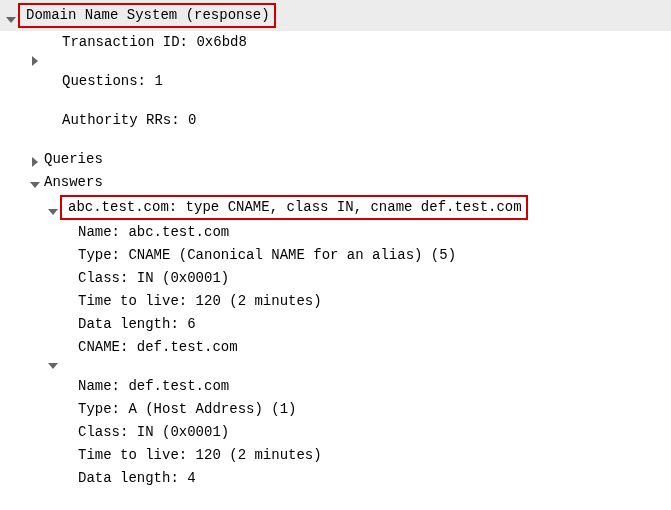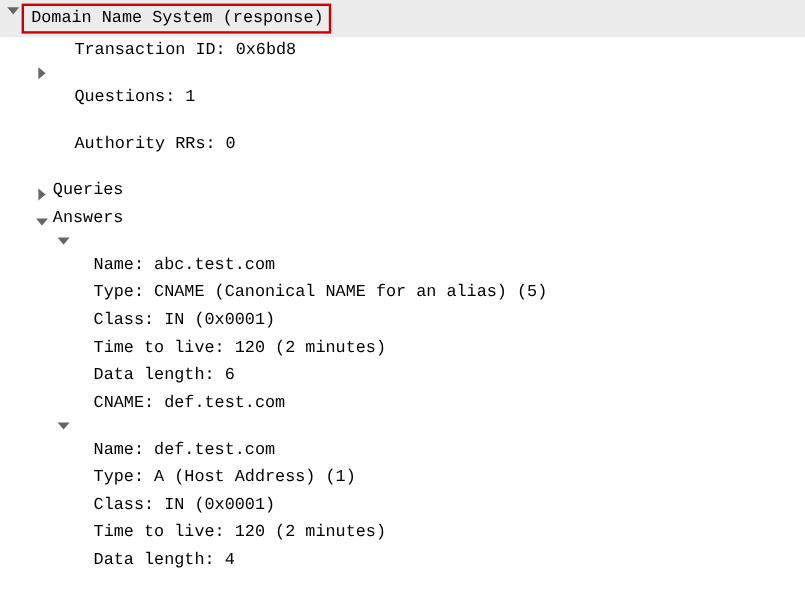--- a/index.html
+++ b/index.html
@@ -9,21 +9,21 @@
     font-family: Consolas, "Courier New", monospace;
     font-size: 14px;
     line-height: 1.5;
     color: #000;
     background: #fff;
     width: 671px;
   }
   .header-row {
     background: #ececec;
     display: flex;
-    align-items: flex-start;
+    align-items: flex-end;
     padding: 3px 4px;
   }
   .row {
     display: flex;
     align-items: flex-end;
     padding: 1px 0;
   }
   .indent-1 { padding-left: 28px; }
   .indent-2 { padding-left: 46px; }
   .indent-4 { padding-left: 76px; }
@@ -100,20 +100,23 @@
   <span class="label">Queries</span>
 </div>
 
 <div class="row indent-1">
   <span class="arrow expanded"></span>
   <span class="label">Answers</span>
 </div>
 
 <div class="row indent-2">
   <span class="arrow expanded"></span>
+  <span class="redbox">
+    <span class="label">abc.test.com: type CNAME, class IN, cname def.test.com</span>
+  </span>
 </div>
 <div class="row indent-4">
   <span class="label">Name: abc.test.com</span>
 </div>
 <div class="row indent-4">
   <span class="label">Type: CNAME (Canonical NAME for an alias) (5)</span>
 </div>
 <div class="row indent-4">
   <span class="label">Class: IN (0x0001)</span>
 </div>

